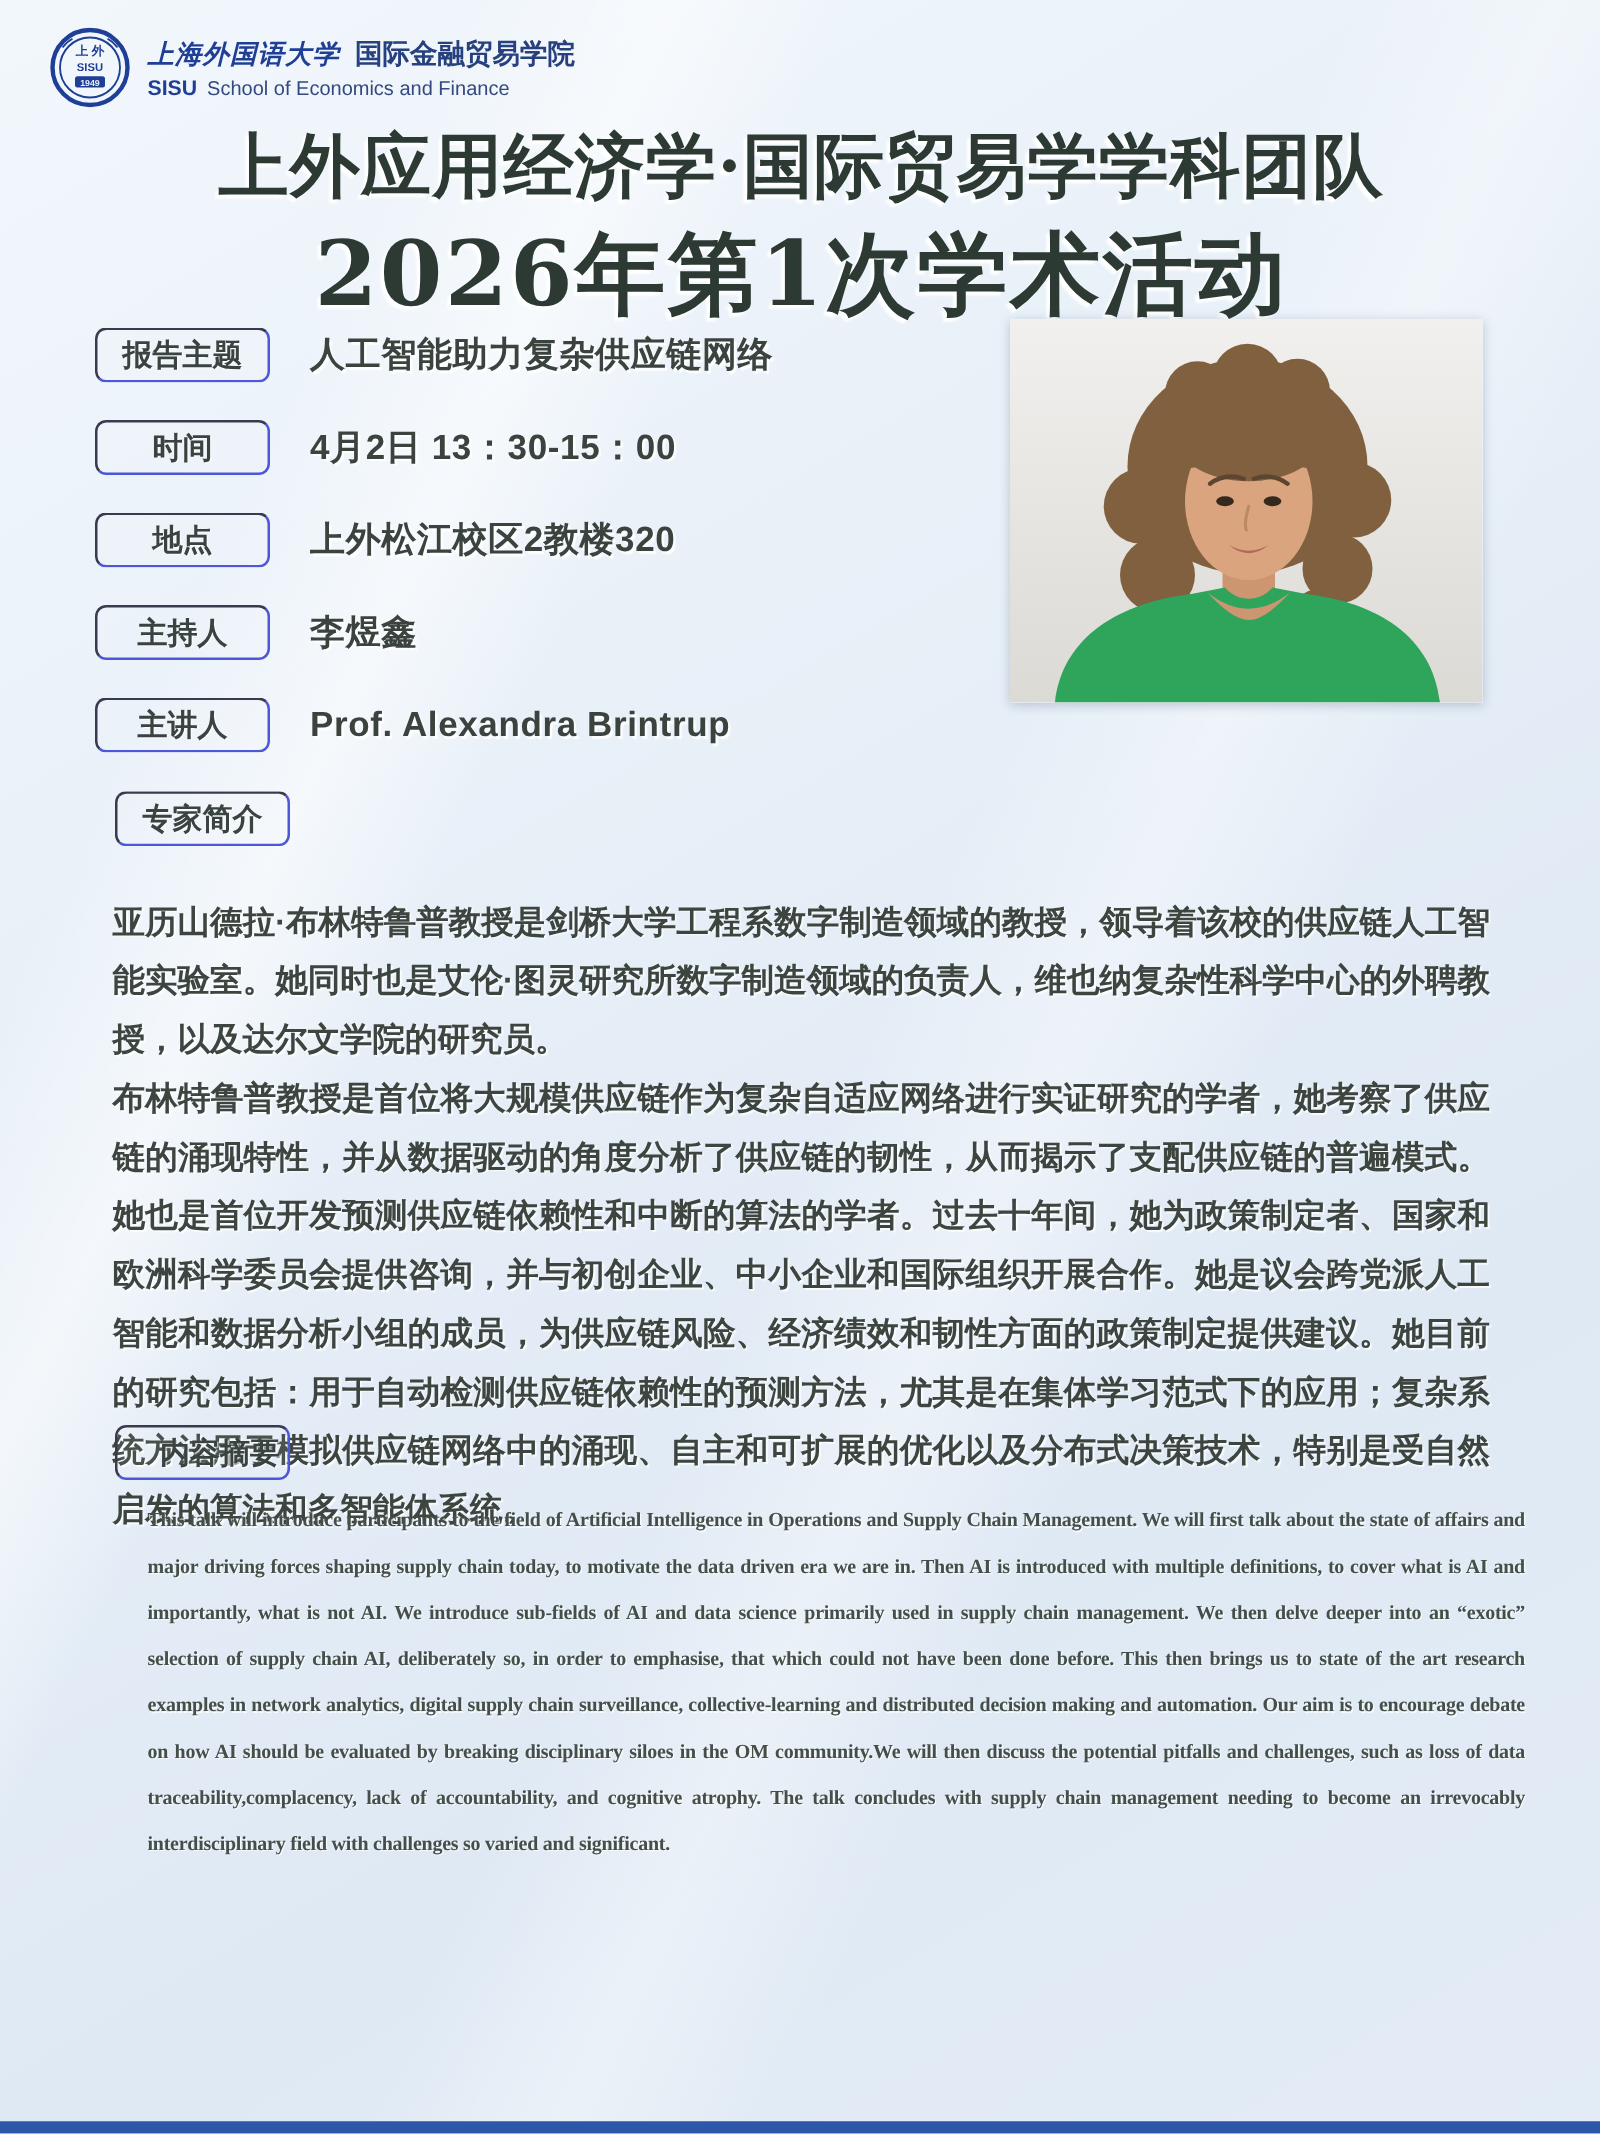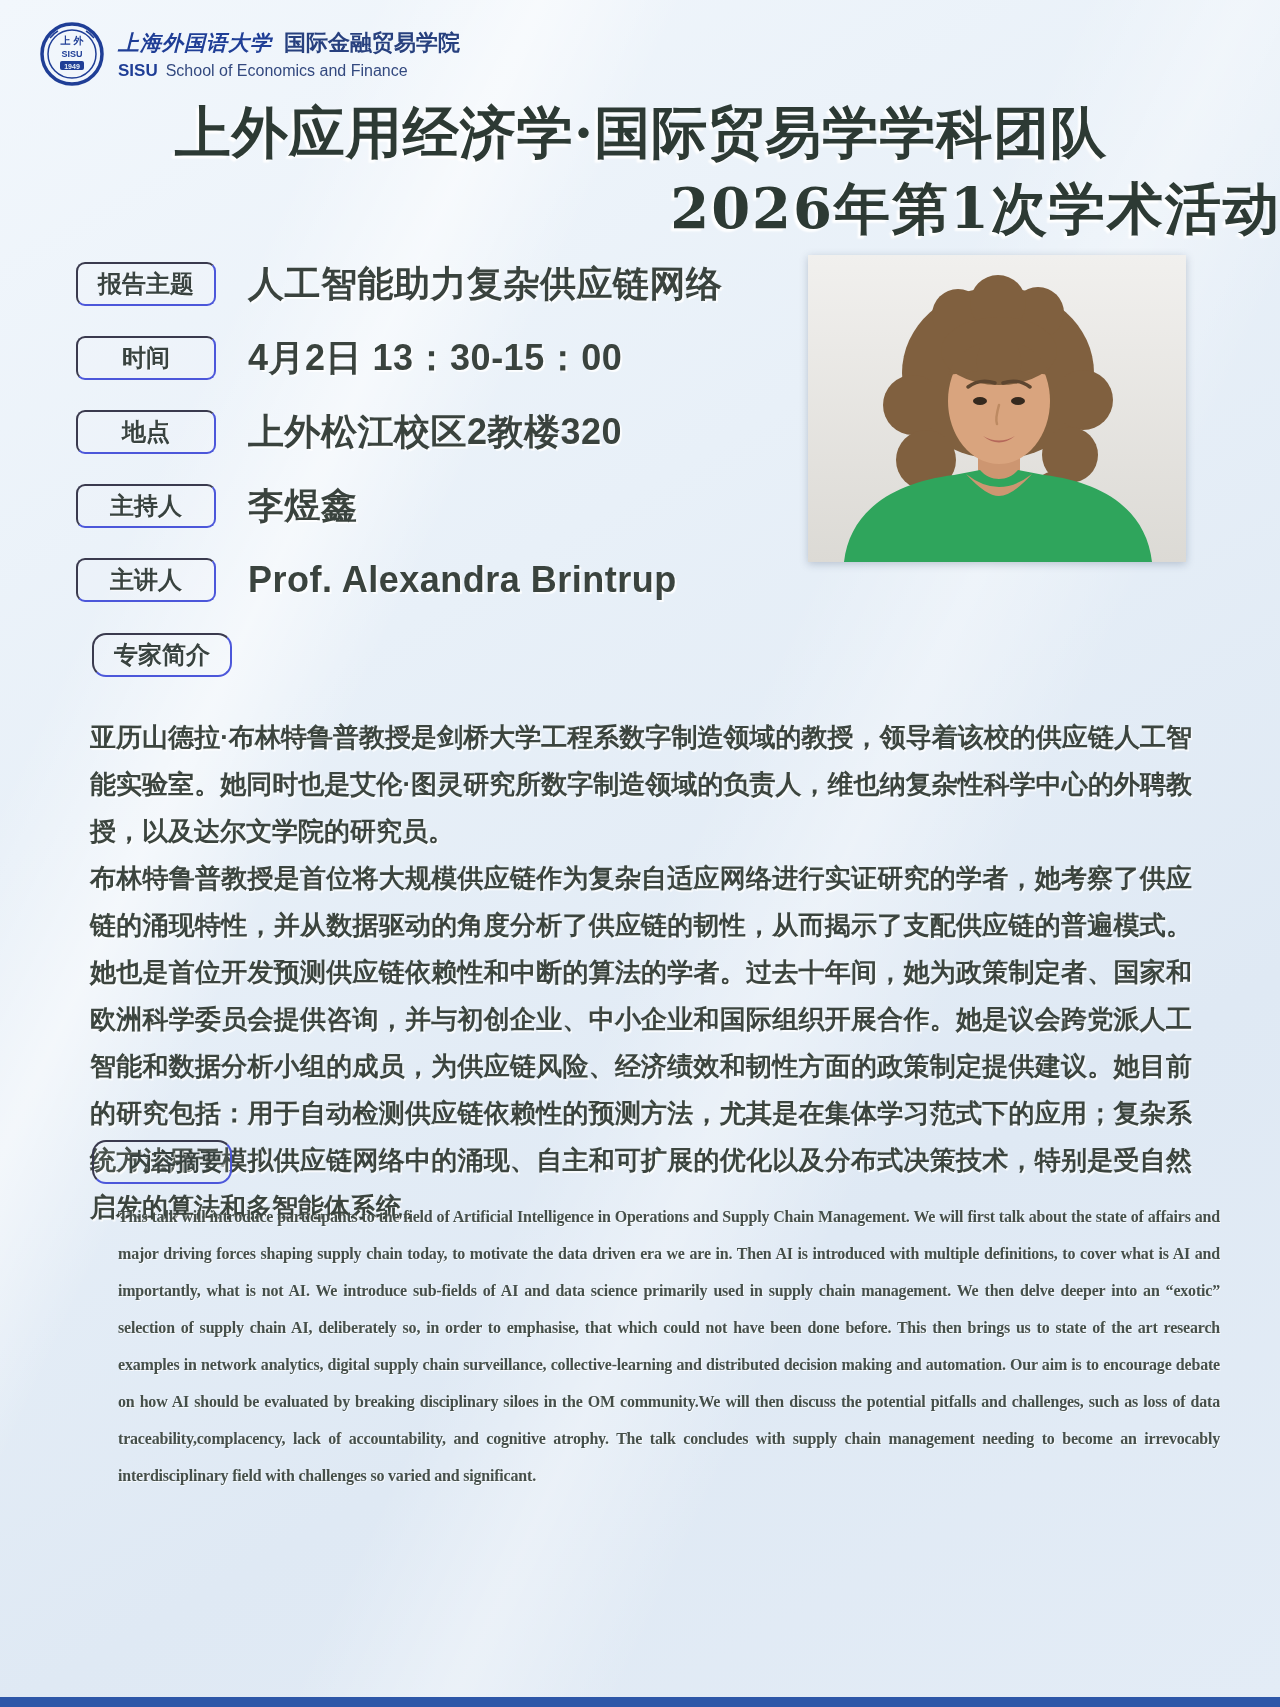--- a/index.html
+++ b/index.html
@@ -20,36 +20,36 @@
   .school-cn{font-size:22px;font-weight:bold;color:#27407e;}
   .logo-text .row2{margin-top:3px;font-size:16px;color:#33497f;}
   .sisu-abbr{font-weight:bold;font-size:17px;color:#1f3e96;margin-right:8px;}
   
   .title1,.title2{
     position:absolute;left:1px;width:100%;text-align:center;
     font-family:"DejaVu Serif","Liberation Serif",serif;font-weight:bold;color:#2d3a34;
     text-shadow:-3px 3px 2px rgba(255,255,255,.95),-1px 1px 0 rgba(255,255,255,.7);
   }
   .title1{top:96px;font-size:56px;letter-spacing:1px;}
-  .title2{top:172px;font-size:56px;letter-spacing:2px;text-align:right;}
+  .title2{top:172px;font-size:72px;letter-spacing:2px;}
   
   .info{position:absolute;top:260px;left:76px;}
   .info-row{display:flex;align-items:center;height:48px;margin-bottom:26px;}
   .label-box{
     width:140px;height:44px;border-radius:9px;box-sizing:border-box;
     border:2px solid;border-color:#3a3a4e #4c57da #4c57da #3a3a4e;
     display:flex;align-items:center;justify-content:center;
     font-size:24px;font-weight:bold;color:#394340;background:rgba(255,255,255,.07);
     text-shadow:1px 1px 1px rgba(255,255,255,.8);
   }
   .info-value{
-    margin-left:32px;font-size:36px;font-weight:bold;color:#3a433e;letter-spacing:.5px;
+    margin-left:32px;font-size:28px;font-weight:bold;color:#3a433e;letter-spacing:.5px;
     text-shadow:2px 2px 1px rgba(255,255,255,.85);
   }
-  .section-box{position:absolute;left:92px;border-radius:14px;}
+  .section-box{position:absolute;left:92px;}
   .bio-label{top:633px;}
   .abstract-label{top:1140px;padding-left:28px;}
   
   .photo{position:absolute;top:255px;left:808px;width:378px;height:307px;box-shadow:0 2px 8px rgba(40,60,90,.25);}
   .photo svg{display:block;}
   
   .bio{
     position:absolute;top:714px;left:90px;width:1102px;
     font-size:26px;font-weight:bold;color:#3c453f;line-height:47px;
     text-align:justify;text-shadow:1.5px 1.5px 1px rgba(255,255,255,.8);

